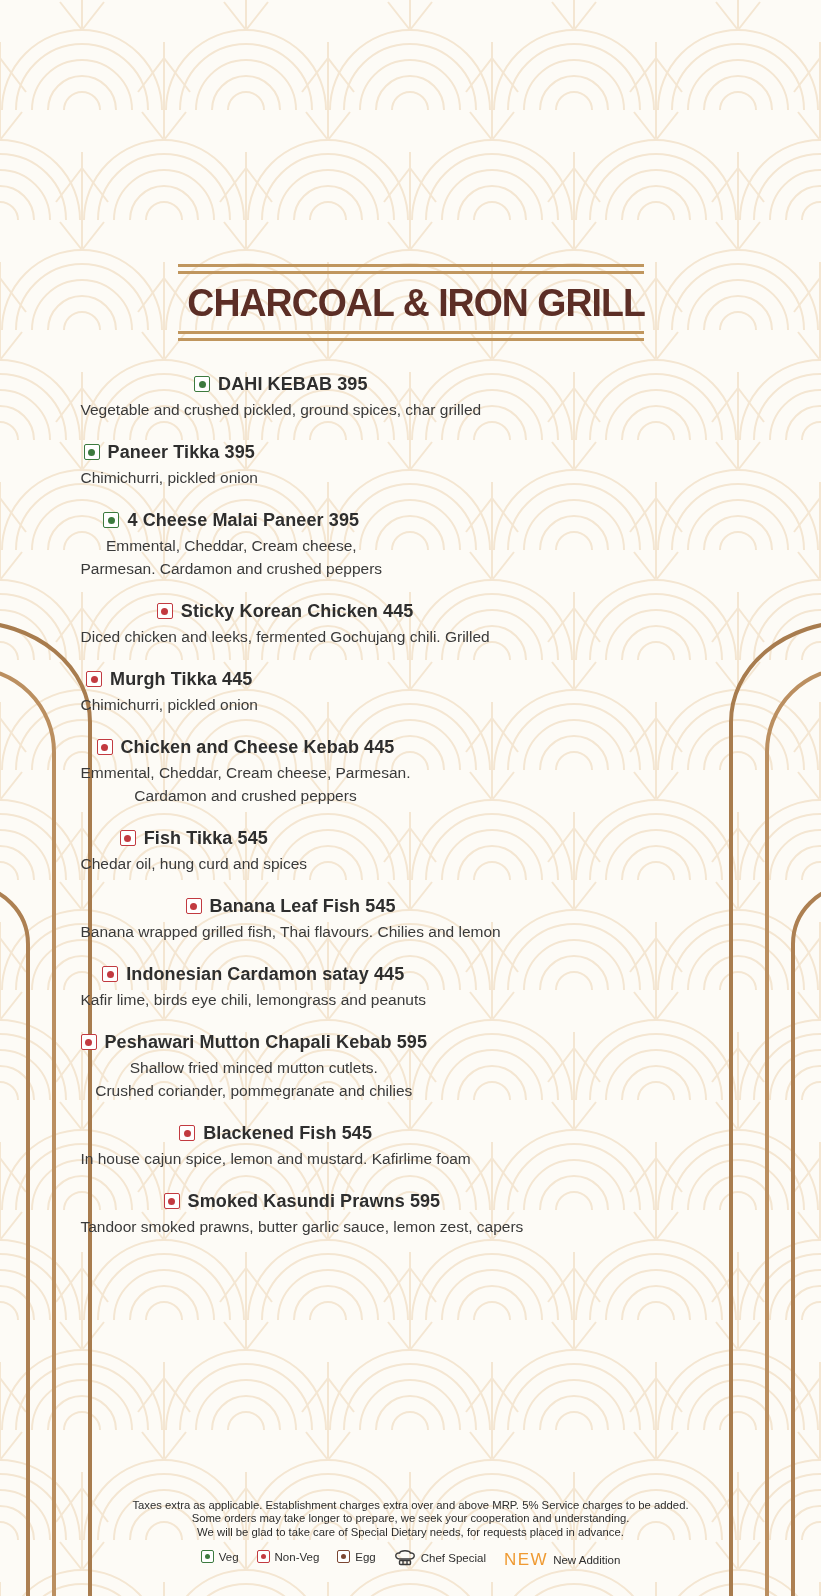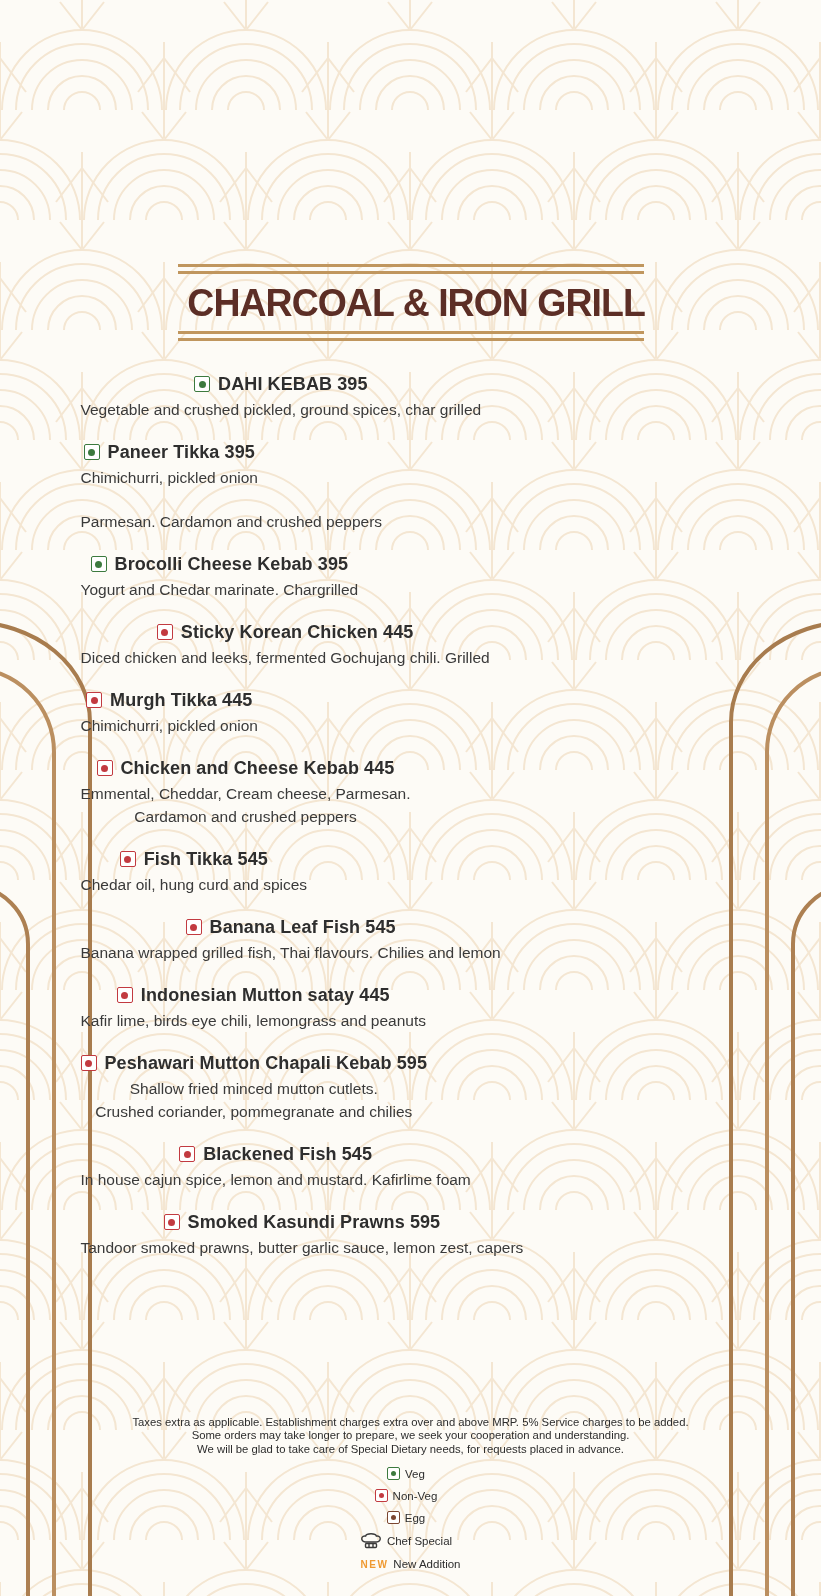--- a/index.html
+++ b/index.html
@@ -36,26 +36,26 @@
   .diet-box.veg{border-color:#3c7a3e;} .diet-box.veg .dot{background:#3c7a3e;}
   .diet-box.nonveg{border-color:#c23a40;} .diet-box.nonveg .dot{background:#c23a40;}
   .diet-box.egg{border-color:#7b4631;} .diet-box.egg .dot{background:#7b4631;}
   .item-title{font-size:18px;font-weight:bold;color:#2e2e2e;letter-spacing:.1px;}
   .item-desc{margin-top:2px;}
   .desc-line{font-size:15.5px;line-height:23px;color:#3a3a3a;}
 
   
   .footer{position:absolute;left:0;right:0;bottom:26px;z-index:2;text-align:center;}
   .disclaimer div{font-size:11.3px;line-height:13.5px;color:#2c2c2c;}
-  .legend{margin-top:11px;display:flex;justify-content:center;align-items:center;gap:9px;font-size:11.5px;color:#2e2e2e;flex-direction:column;}
+  .legend{margin-top:11px;display:flex;justify-content:center;align-items:flex-start;gap:9px;font-size:11.5px;color:#2e2e2e;}
   .legend .diet-box{width:11px;height:11px;border-width:1.4px;border-radius:2px;}
   .legend .diet-box .dot{width:5px;height:5px;}
   .legend .lg-item{display:flex;align-items:center;gap:5px;margin-right:9px;}
   .legend .lg-item:last-child{margin-right:0;}
-  .new-badge{color:#ef9a32;font-weight:bold;letter-spacing:1.5px;font-size:10px;}
+  .new-badge{color:#ef9a32;font-weight:normal;letter-spacing:1.5px;font-size:17px;}
 </style>
 </head>
 <body>
 
 <svg class="bg-pattern" width="821" height="1596" viewBox="0 0 821 1596" xmlns="http://www.w3.org/2000/svg">
   <defs>
     <g id="motif" fill="none" stroke="#f4e6d2" stroke-width="2">
       <path d="M64 110 A18 18 0 0 1 100 110"></path>
       <path d="M48 110 A34 34 0 0 1 116 110"></path>
       <path d="M32 110 A50 50 0 0 1 132 110"></path>
@@ -120,36 +120,32 @@
             <span class="dot"></span>
           </span>
       <span class="item-title"><span>Paneer Tikka</span> <span>395</span></span>
     </div>
     <div class="item-desc">
           <div class="desc-line">Chimichurri, pickled onion</div>
         </div>
   </div>
 
   <div class="menu-item">
-    <div class="item-desc">
+    <div class="item-head">
+      <span class="diet-box veg">
+            <span class="dot"></span>
+          </span>
+      <span class="item-title"><span>4 Cheese Malai Paneer</span> <span>395</span></span>
+    </div>
+    <div class="item-desc">
+          <div class="desc-line">Emmental, Cheddar, Cream cheese,</div>
           <div class="desc-line">Parmesan. Cardamon and crushed peppers</div>
         </div>
   </div>
 
-  <div class="menu-item">
-    <div class="item-head">
-      <span class="diet-box veg">
-            <span class="dot"></span>
-          </span>
-      <span class="item-title"><span>Brocolli Cheese Kebab</span> <span>395</span></span>
-    </div>
-    <div class="item-desc">
-          <div class="desc-line">Yogurt and Chedar marinate. Chargrilled</div>
-        </div>
-  </div>
 
   <div class="menu-item">
     <div class="item-head">
       <span class="diet-box nonveg">
             <span class="dot"></span>
           </span>
       <span class="item-title"><span>Sticky Korean Chicken</span> <span>445</span></span>
     </div>
     <div class="item-desc">
           <div class="desc-line">Diced chicken and leeks, fermented Gochujang chili. Grilled</div>
@@ -203,21 +199,21 @@
     <div class="item-desc">
           <div class="desc-line">Banana wrapped grilled fish, Thai flavours. Chilies and lemon</div>
         </div>
   </div>
 
   <div class="menu-item">
     <div class="item-head">
       <span class="diet-box nonveg">
             <span class="dot"></span>
           </span>
-      <span class="item-title"><span>Indonesian Mutton satay</span> <span>445</span></span>
+      <span class="item-title"><span>Indonesian Cardamon satay</span> <span>445</span></span>
     </div>
     <div class="item-desc">
           <div class="desc-line">Kafir lime, birds eye chili, lemongrass and peanuts</div>
         </div>
   </div>
 
   <div class="menu-item">
     <div class="item-head">
       <span class="diet-box nonveg">
             <span class="dot"></span>

